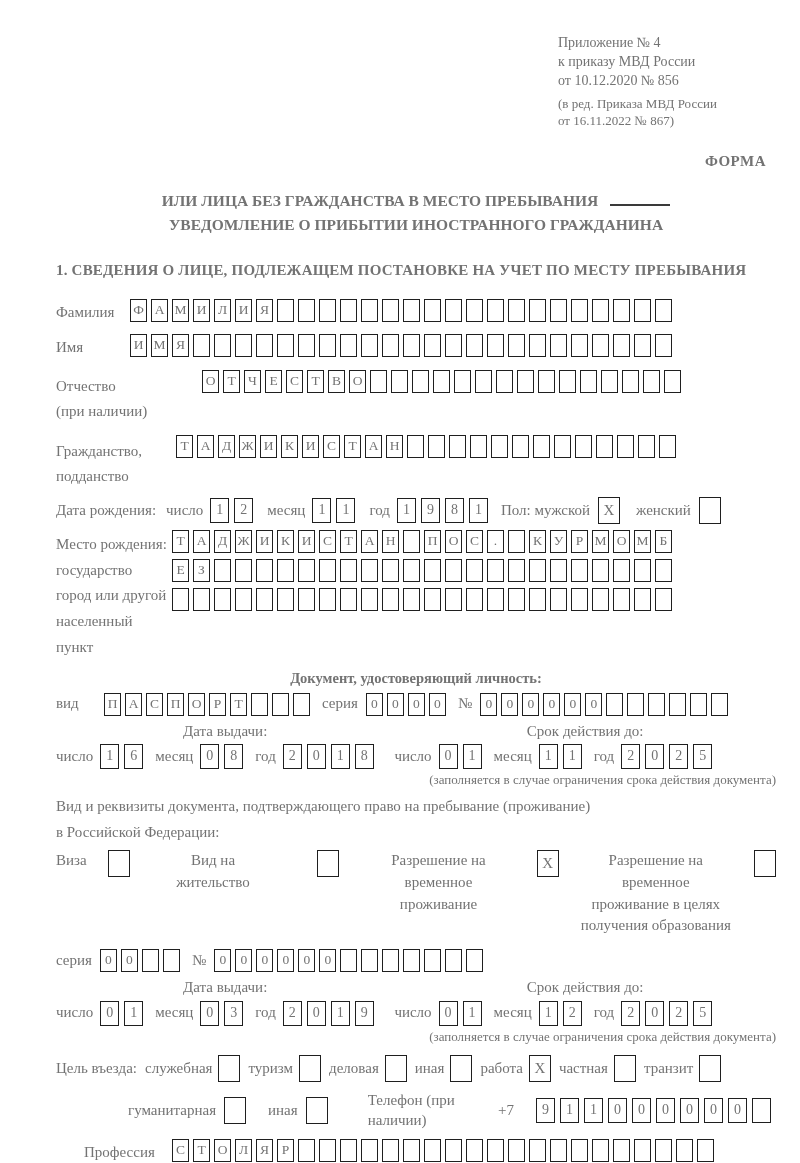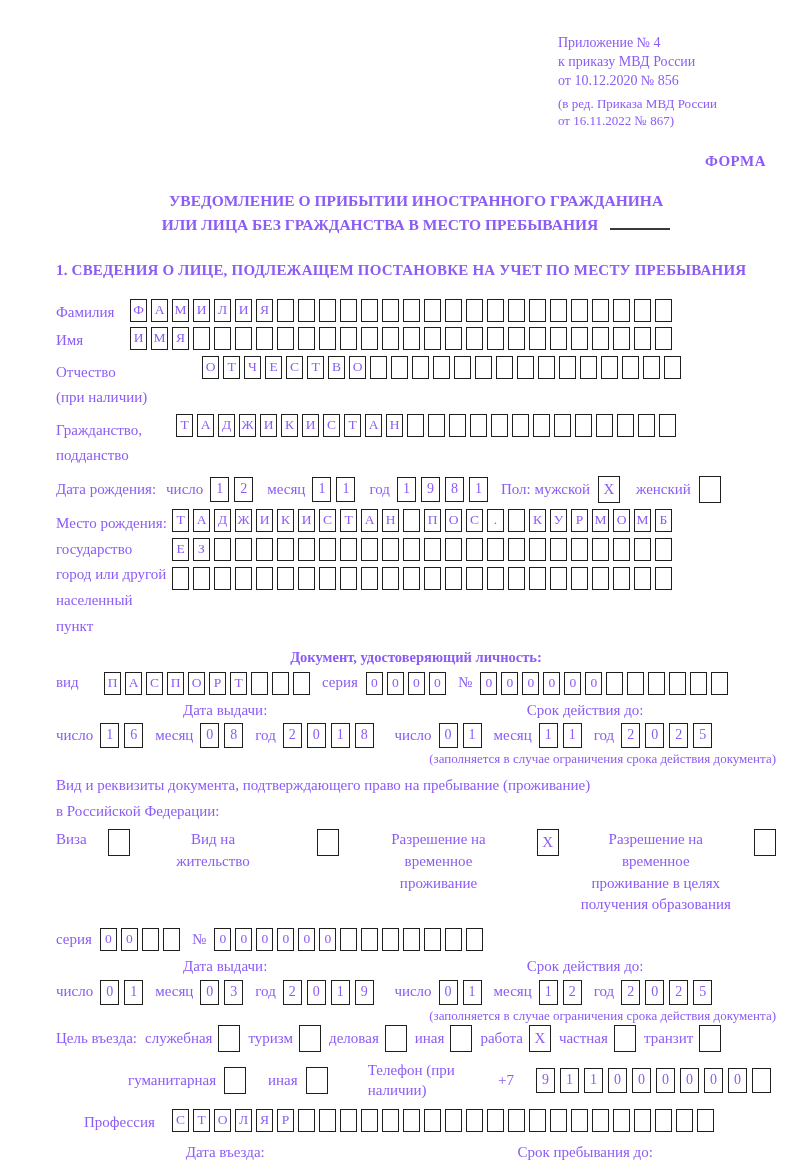--- a/index.html
+++ b/index.html
@@ -1,30 +1,30 @@
 <!DOCTYPE html>
 <html><head>
 <meta charset="utf-8">
 <style>
   * { box-sizing: border-box; }
   html,body { margin:0; padding:0; background:#fff; }
   .page {
     position:relative; width:800px; height:1163px; overflow:hidden;
-    font-family:"Liberation Serif","DejaVu Serif",serif; color:#8b5cf6;
+    font-family:"Liberation Serif","DejaVu Serif",serif; color:#737373;
     padding:34px 24px 16px 56px; font-size:15px; line-height:1.3;
   }
   .legal { margin-left:502px; font-size:14px; line-height:1.35; }
   .legal .small { font-size:13px; }
   .legal .gap { height:4px; }
   .forma { text-align:right; padding-right:10px; font-weight:bold; margin-top:22px; letter-spacing:.5px; }
   .title { text-align:center; font-weight:bold; font-size:15.5px; margin-top:18px; line-height:1.55; }
   .blankline { display:inline-block; width:60px; border-bottom:2px solid #3a3a3a; height:14px; margin-left:12px; }
   .sec-heading { font-weight:bold; font-size:15px; margin-top:24px; letter-spacing:.2px; }
 
-  .frow { display:flex; align-items:flex-start; margin-top:5px; }
+  .frow { display:flex; align-items:flex-start; margin-top:12px; }
   .lbl { flex:none; padding-top:4px; }
   .lbl2 { flex:none; padding-top:4px; line-height:1.65; }
   .cells { display:flex; flex:none; }
   .cell {
     flex:none; width:17px; height:23px; border:1.6px solid #1f1f1f; margin-right:4px;
     text-align:center; font-size:13.5px; line-height:20px; background:#fff;
   }
   .dates .cell { width:19px; height:25px; border-width:1.8px; margin-right:5px; font-size:14px; line-height:22px; }
   .checkbox {
     display:inline-block; flex:none; width:22px; height:27px; border:1.8px solid #1f1f1f;
@@ -43,43 +43,43 @@
   .mplace { display:flex; margin-top:6px; }
   .mplace .labels { flex:none; width:116px; line-height:1.72; padding-top:2px; }
   .mplace .rows .cells { margin-bottom:6px; }
 
   .centered-bold { text-align:center; font-weight:bold; font-size:14.5px; margin-top:8px; }
 
   .opt { display:flex; align-items:flex-start; gap:21px;justify-content:center; }
   .opt .txt { text-align:center; line-height:1.45; }
   .opts-row { display:flex; align-items:flex-start; margin-top:8px; gap:14px; }
 
-  .purpose { display:flex; align-items:center; gap:8px; margin-top:1px; flex-wrap:nowrap; }
+  .purpose { display:flex; align-items:center; gap:8px; margin-top:10px; flex-wrap:nowrap; }
   .purpose .pair { display:flex; align-items:center; gap:6px; }
   .purpose2 { display:flex; align-items:center; gap:22px; margin-top:9px; margin-left:72px; }
 </style>
 </head>
 <body>
 
 <div class="page">
 
   <div class="legal">
     <div>Приложение № 4</div>
     <div>к приказу МВД России</div>
     <div>от 10.12.2020 № 856</div>
     <div class="gap"></div>
     <div class="small">(в ред. Приказа МВД России</div>
     <div class="small">от 16.11.2022 № 867)</div>
   </div>
 
   <div class="forma">ФОРМА</div>
 
   <div class="title">
+    <div><span>ИЛИ ЛИЦА БЕЗ ГРАЖДАНСТВА В МЕСТО ПРЕБЫВАНИЯ</span><span class="blankline"></span></div>
     <div>УВЕДОМЛЕНИЕ О ПРИБЫТИИ ИНОСТРАННОГО ГРАЖДАНИНА</div>
-    <div><span>ИЛИ ЛИЦА БЕЗ ГРАЖДАНСТВА В МЕСТО ПРЕБЫВАНИЯ</span><span class="blankline"></span></div>
   </div>
 
   <div class="sec-heading">1. СВЕДЕНИЯ О ЛИЦЕ, ПОДЛЕЖАЩЕМ ПОСТАНОВКЕ НА УЧЕТ ПО МЕСТУ ПРЕБЫВАНИЯ</div>
 
   <div class="frow" style="margin-top:18px;">
     <div class="lbl" style="width:74px;">Фамилия</div>
     <div class="cells">
         <span class="cell">Ф</span>
         <span class="cell">А</span>
         <span class="cell">М</span>

